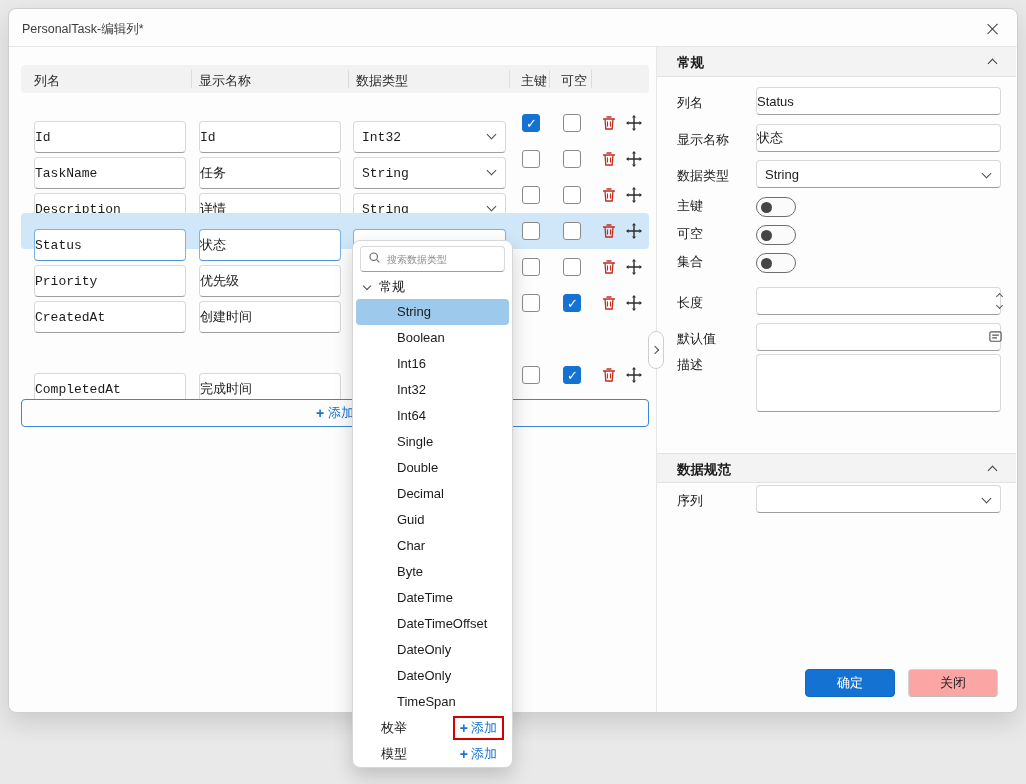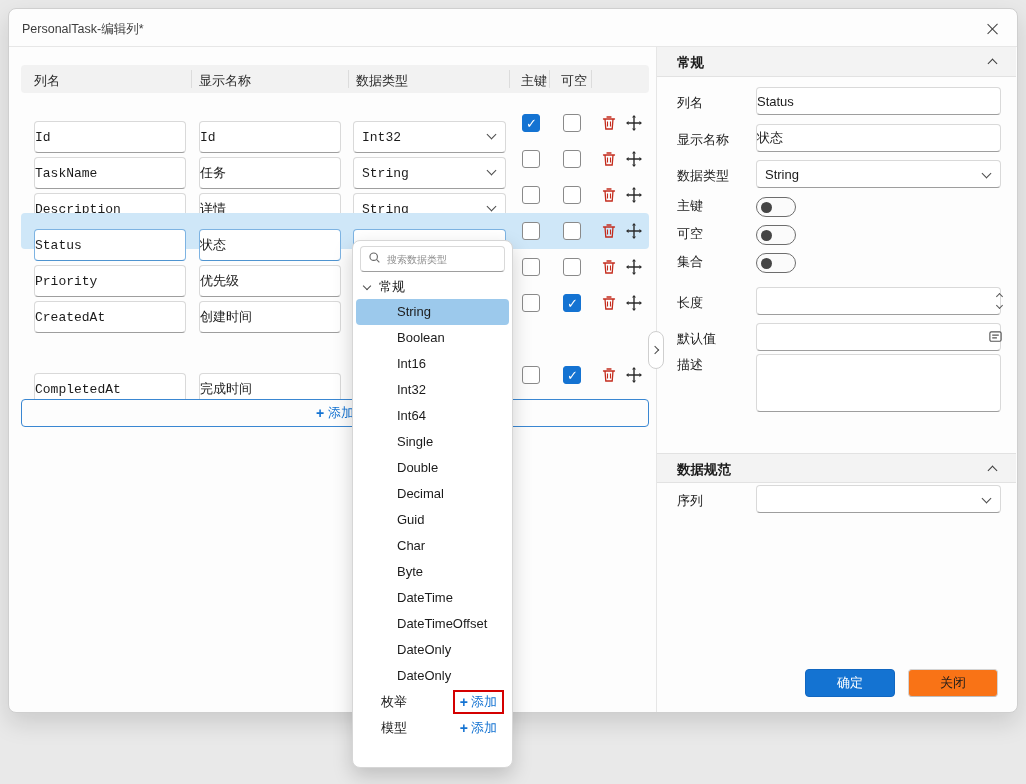--- a/index.html
+++ b/index.html
@@ -76,21 +76,21 @@
   .toggle { position:absolute; left:79px; top:2px; width:40px; height:20px; border:1px solid #6d6d6d;
             border-radius:10px; background:#fbfbfb; cursor:pointer; }
   .toggle::after { content:""; position:absolute; left:4px; top:3.5px; width:11px; height:11px; border-radius:50%; background:#454545; }
 
   .spin { position:absolute; right:7px; top:7px; display:flex; flex-direction:column; gap:4px; }
   .spin .chevron { width:5px; height:5px; border-width:1.2px; border-color:#5a5a5a; }
   .field-icon { position:absolute; right:6px; top:6px; }
 
   .btn { position:absolute; top:660px; width:90px; height:28px; border-radius:4px; font-size:13px; cursor:pointer; }
   .btn-ok { left:796px; background:#1473d2; border:1px solid #1167c1; color:#fff; }
-  .btn-close { left:899px; background:#f97316; border:1px solid #d4d4d4; border-bottom-color:#bdbdbd; color:#1b1b1b; }
+  .btn-close { left:899px; background:#fca5a5; border:1px solid #d4d4d4; border-bottom-color:#bdbdbd; color:#1b1b1b; }
 
   
   .popup { position:absolute; left:352px; top:240px; width:161px; height:528px; background:#fff;
            border:1px solid #d6d6d6; border-radius:8px; box-shadow:0 8px 20px rgba(0,0,0,.18);
            z-index:50; padding-top:3px; overflow:hidden; }
   .psearch { display:flex; align-items:center; gap:6px; margin:2px 7px 3px; height:26px;
              background:#fff; border:1px solid #d9d9d9; border-bottom-color:#9e9e9e; border-radius:4px; padding:0 7px; }
   .psearch input { flex:1; border:none; outline:none; font-size:10px; color:#1b1b1b; min-width:0; background:transparent; }
   .psearch input::placeholder { color:#8f8f8f; }
   .pgroup { height:24px; display:flex; align-items:center; gap:9px; padding-left:11px; font-size:13px; color:#1b1b1b; }
@@ -368,20 +368,21 @@
     <div class="ditem"><span>Single</span></div>
     <div class="ditem"><span>Double</span></div>
     <div class="ditem"><span>Decimal</span></div>
     <div class="ditem"><span>Guid</span></div>
     <div class="ditem"><span>Char</span></div>
     <div class="ditem"><span>Byte</span></div>
     <div class="ditem"><span>DateTime</span></div>
     <div class="ditem"><span>DateTimeOffset</span></div>
     <div class="ditem"><span>DateOnly</span></div>
     <div class="ditem"><span>DateOnly</span></div>
+    <div class="ditem"><span>TimeSpan</span></div>
 
     <div class="pfoot-row">
       <span>枚举</span>
       <span class="add-link checked">
         <span class="plus-icon"></span>
         <span>添加</span>
       </span>
     </div>
     <div class="pfoot-row">
       <span>模型</span>

